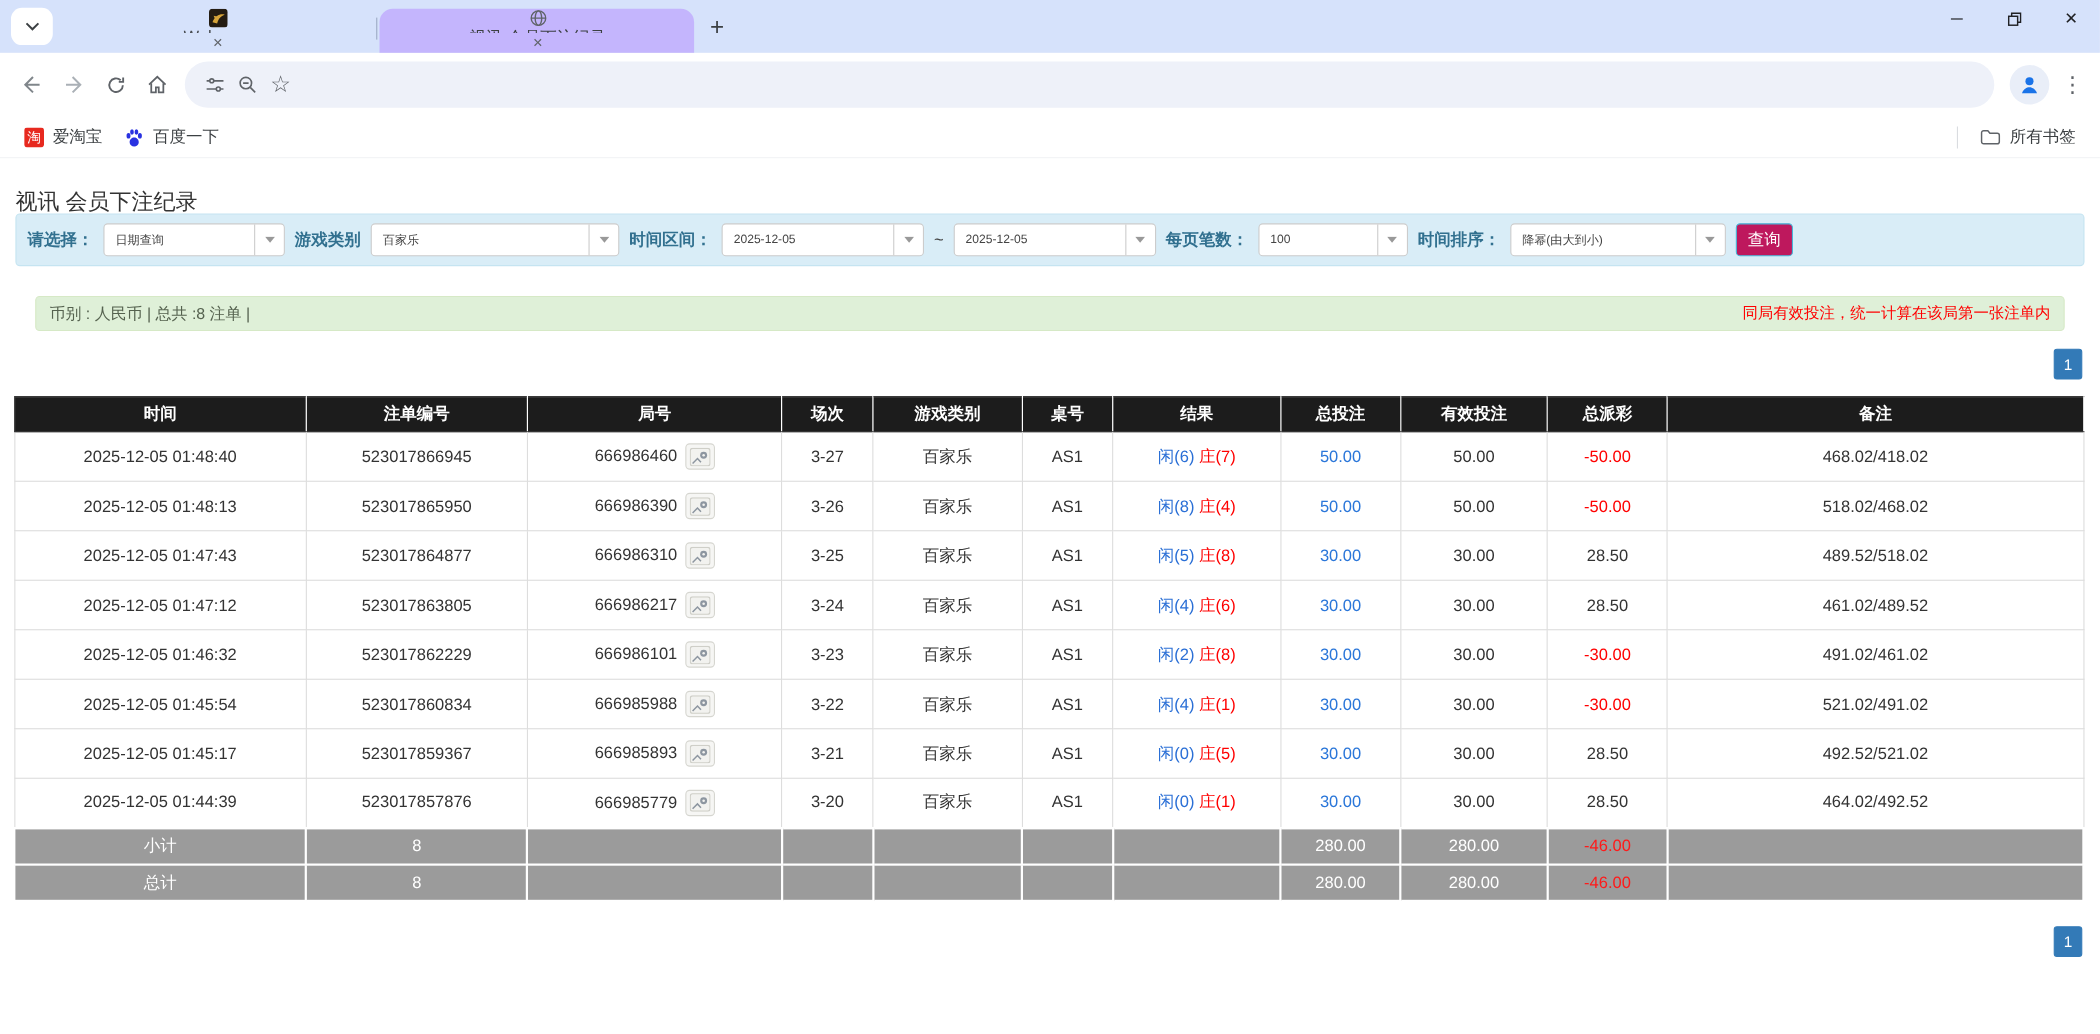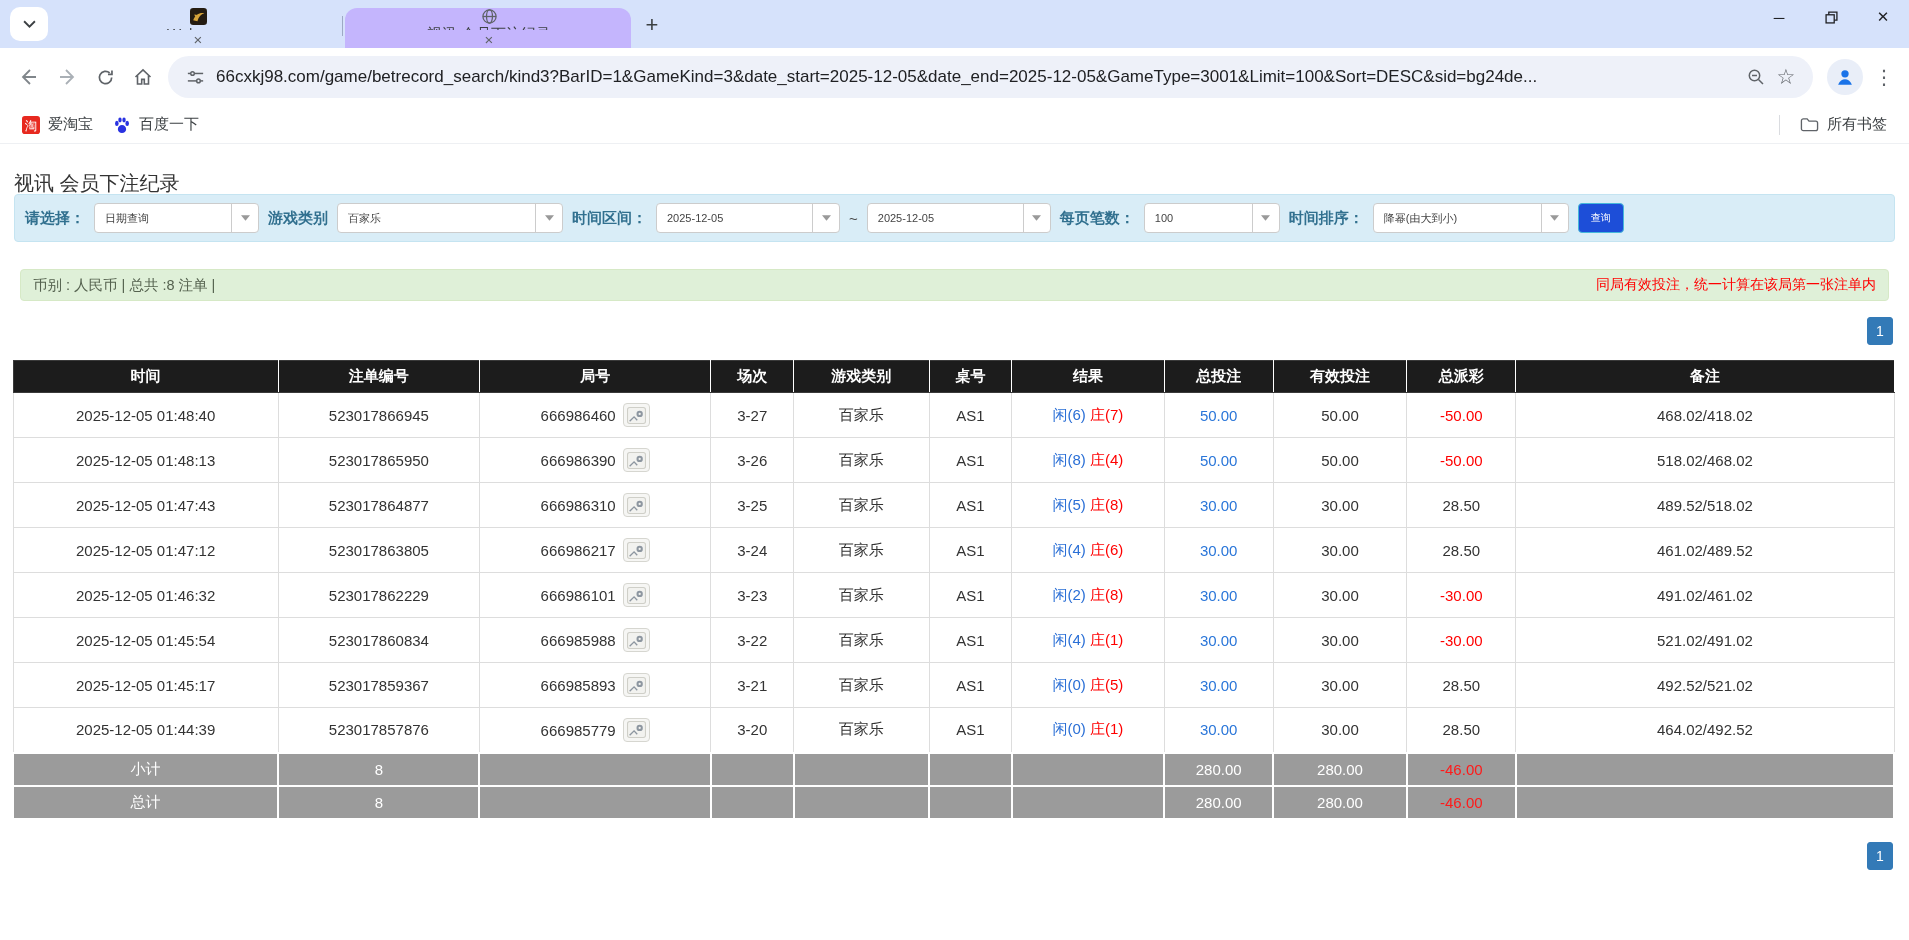--- a/index.html
+++ b/index.html
@@ -48,24 +48,24 @@
   .page-title { font-size:20px; font-weight:400; color:#333; padding:26px 0 0 14px; height:50px; }
 
   .filter-bar { margin:0 14px; background:#d9edf7; border:1px solid #c5e4f1; border-radius:4px;
                 height:48px; display:flex; align-items:center; padding:0 10px; gap:9px; }
   .f-label { color:#31708f; font-weight:bold; font-size:15px; white-space:nowrap; }
   .select { background:#fff; border:1px solid #ccc; border-radius:4px; height:30px; display:flex;
             align-items:stretch; cursor:pointer; }
   .select .val { padding:0 10px; font-size:11px; color:#444; display:flex; align-items:center; flex:1; white-space:nowrap; }
   .select .caret { width:27px; border-left:1px solid #ccc; display:flex; align-items:center; justify-content:center; }
   .tilde { color:#444; font-size:15px; }
-  .search-btn { background:#1d4ed8; border:1px solid #46b8da; color:#fff; border-radius:4px; height:30px;
-                min-width:46px; font-size:10px; cursor:pointer; padding:0 10px; }
-
-  .summary-bar { margin:27px 20px 0; background:#dff0d8; border:1px solid #d6e9c6; border-radius:4px;
+  .search-btn { background:#be185d; border:1px solid #46b8da; color:#fff; border-radius:4px; height:30px;
+                min-width:46px; font-size:15px; cursor:pointer; padding:0 10px; }
+
+  .summary-bar { margin:27px 32px 0; background:#dff0d8; border:1px solid #d6e9c6; border-radius:4px;
                  height:32px; display:flex; align-items:center; justify-content:space-between; padding:0 12px; }
   .summary-left { color:#55624f; font-size:14.5px; }
   .summary-right { color:#ff0000; font-size:14px; }
 
   .pagination { display:flex; justify-content:flex-end; margin:16px 16px 0; }
   .page-btn { background:#337ab7; border:1px solid #337ab7; color:#fff; width:26px; height:28px; border-radius:3px;
               display:flex; align-items:center; justify-content:center; font-size:14px; cursor:pointer; }
 
   table.records { width:1883px; margin:15px 12px 0; border-collapse:collapse; table-layout:fixed; }
   .records col.c1{width:14.1%} .records col.c2{width:10.7%} .records col.c3{width:12.3%}
@@ -161,21 +161,20 @@
     <span class="omni-icon">
       <svg width="17" height="17" viewBox="0 0 16 16" stroke="#5f6368" stroke-width="1.4" fill="none">
         <circle cx="5.2" cy="4.2" r="1.7"></circle>
           <line x1="0.8" y1="4.2" x2="3.3" y2="4.2"></line>
           <line x1="7.1" y1="4.2" x2="15.2" y2="4.2"></line>
         <circle cx="10.8" cy="11.2" r="1.7"></circle>
           <line x1="0.8" y1="11.2" x2="8.9" y2="11.2"></line>
           <line x1="12.7" y1="11.2" x2="15.2" y2="11.2"></line>
       </svg>
     </span>
-    <span class="url-text">66cxkj98.com/game/betrecord_search/kind3?BarID=1&amp;GameKind=3&amp;date_start=2025-12-05&amp;date_end=2025-12-05&amp;GameType=3001&amp;Limit=100&amp;Sort=DESC&amp;sid=bg24de...</span>
     <span class="omni-icon">
       <svg width="18" height="18" viewBox="0 0 18 18" fill="none" stroke="#5f6368" stroke-width="1.5">
         <circle cx="7.5" cy="7.5" r="5.2"></circle>
           <line x1="11.5" y1="11.5" x2="16" y2="16"></line>
           <line x1="5" y1="7.5" x2="10" y2="7.5"></line>
       </svg>
     </span>
     <span class="omni-icon star-glyph">☆</span>
   </div>
 

